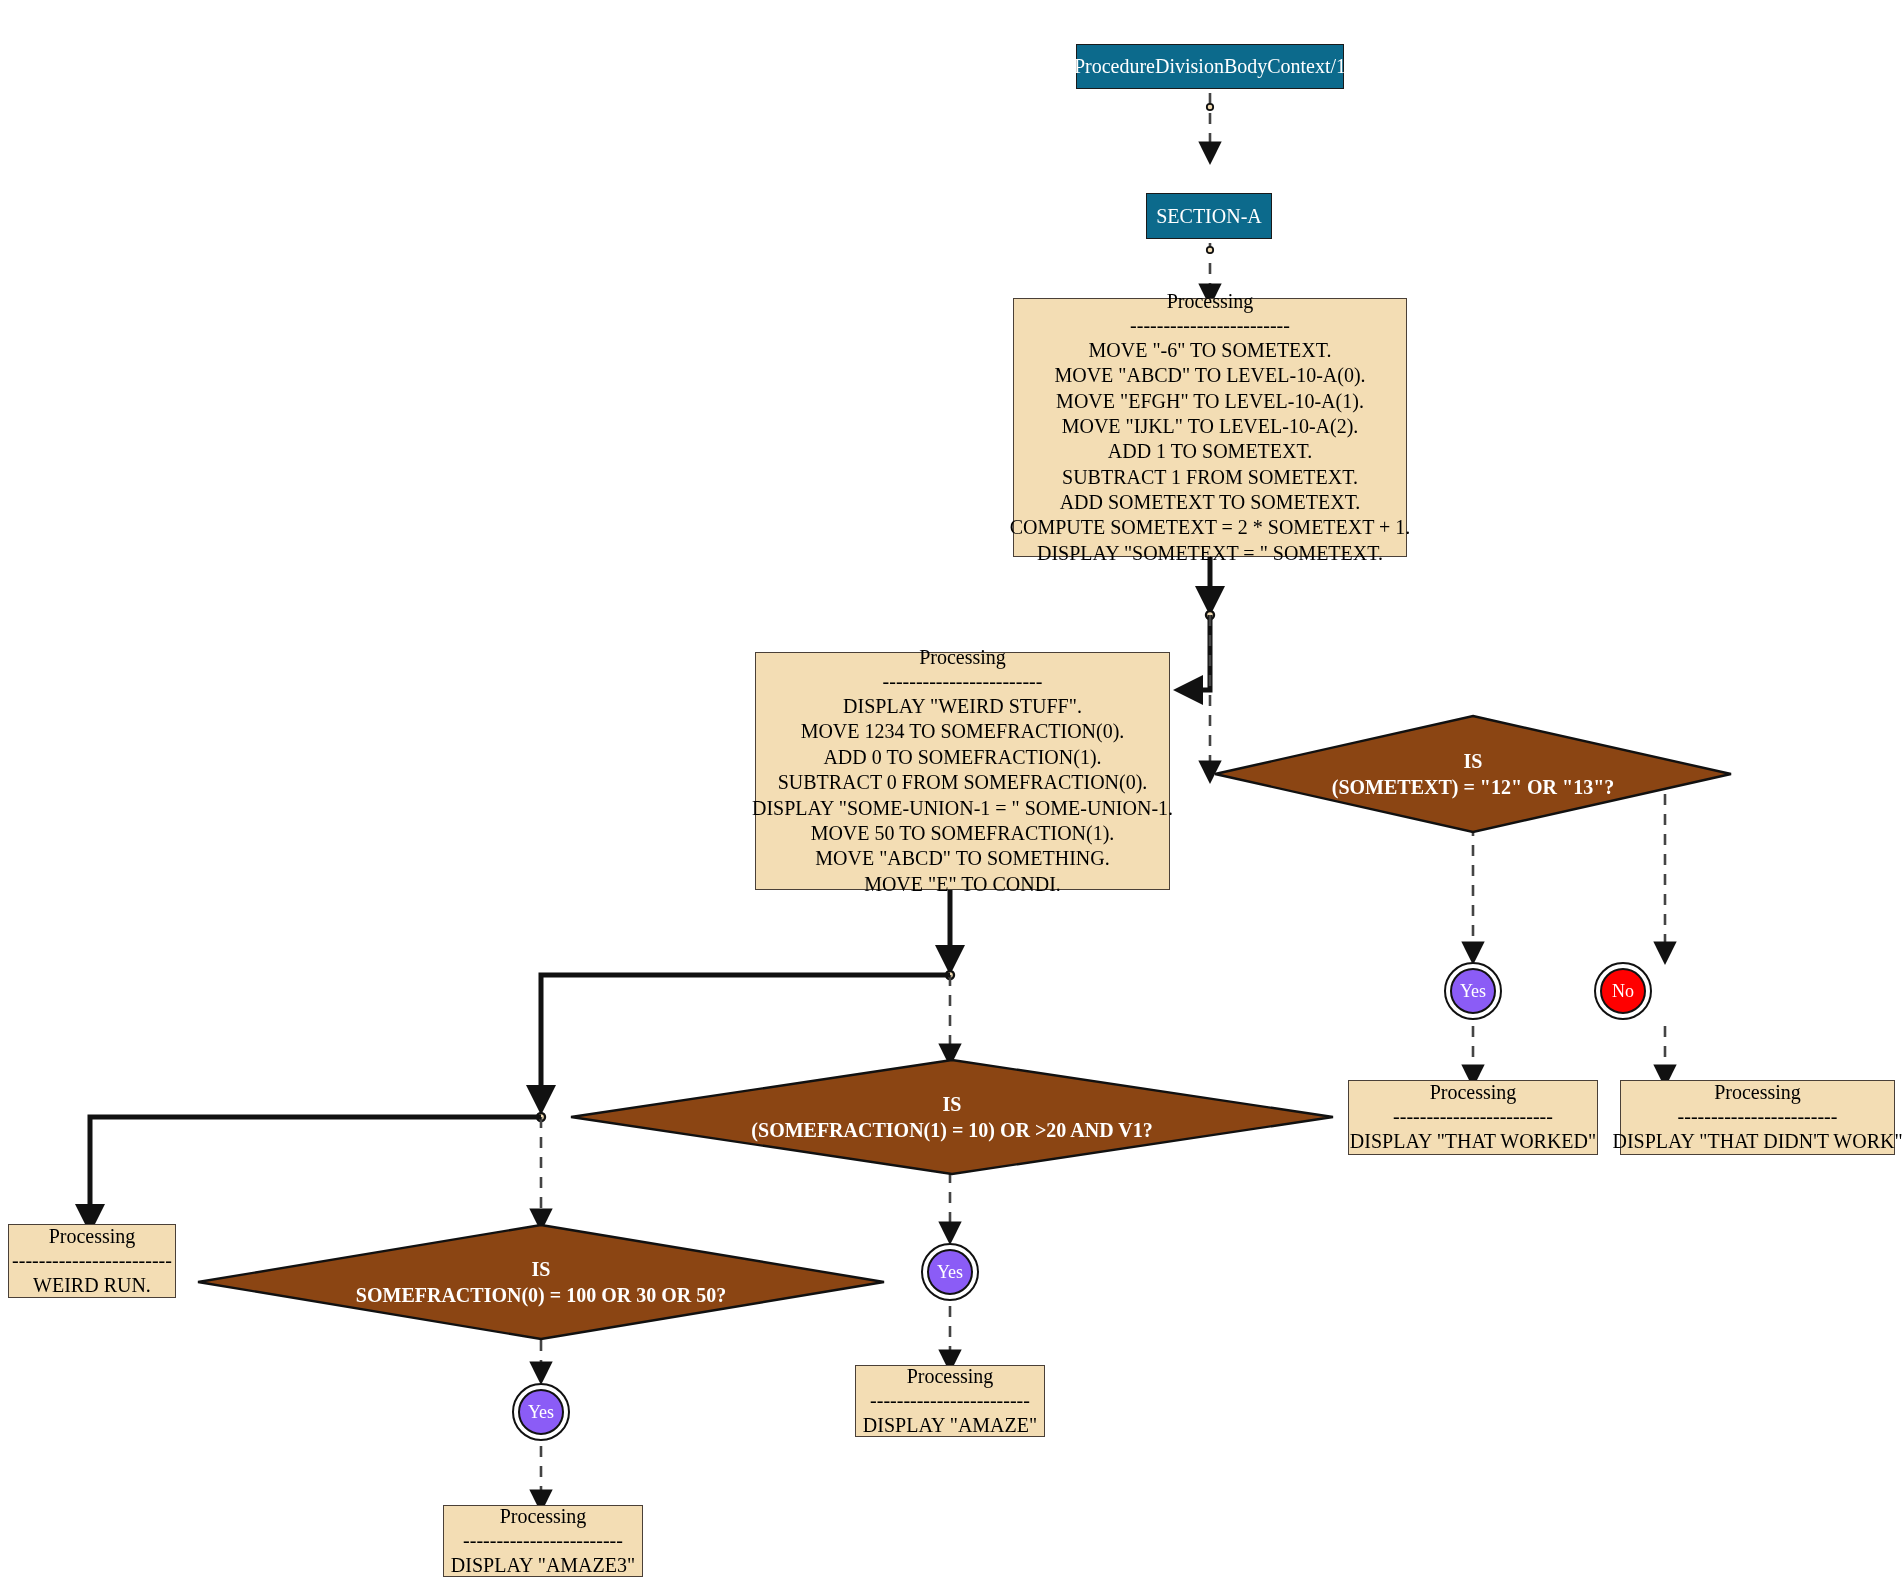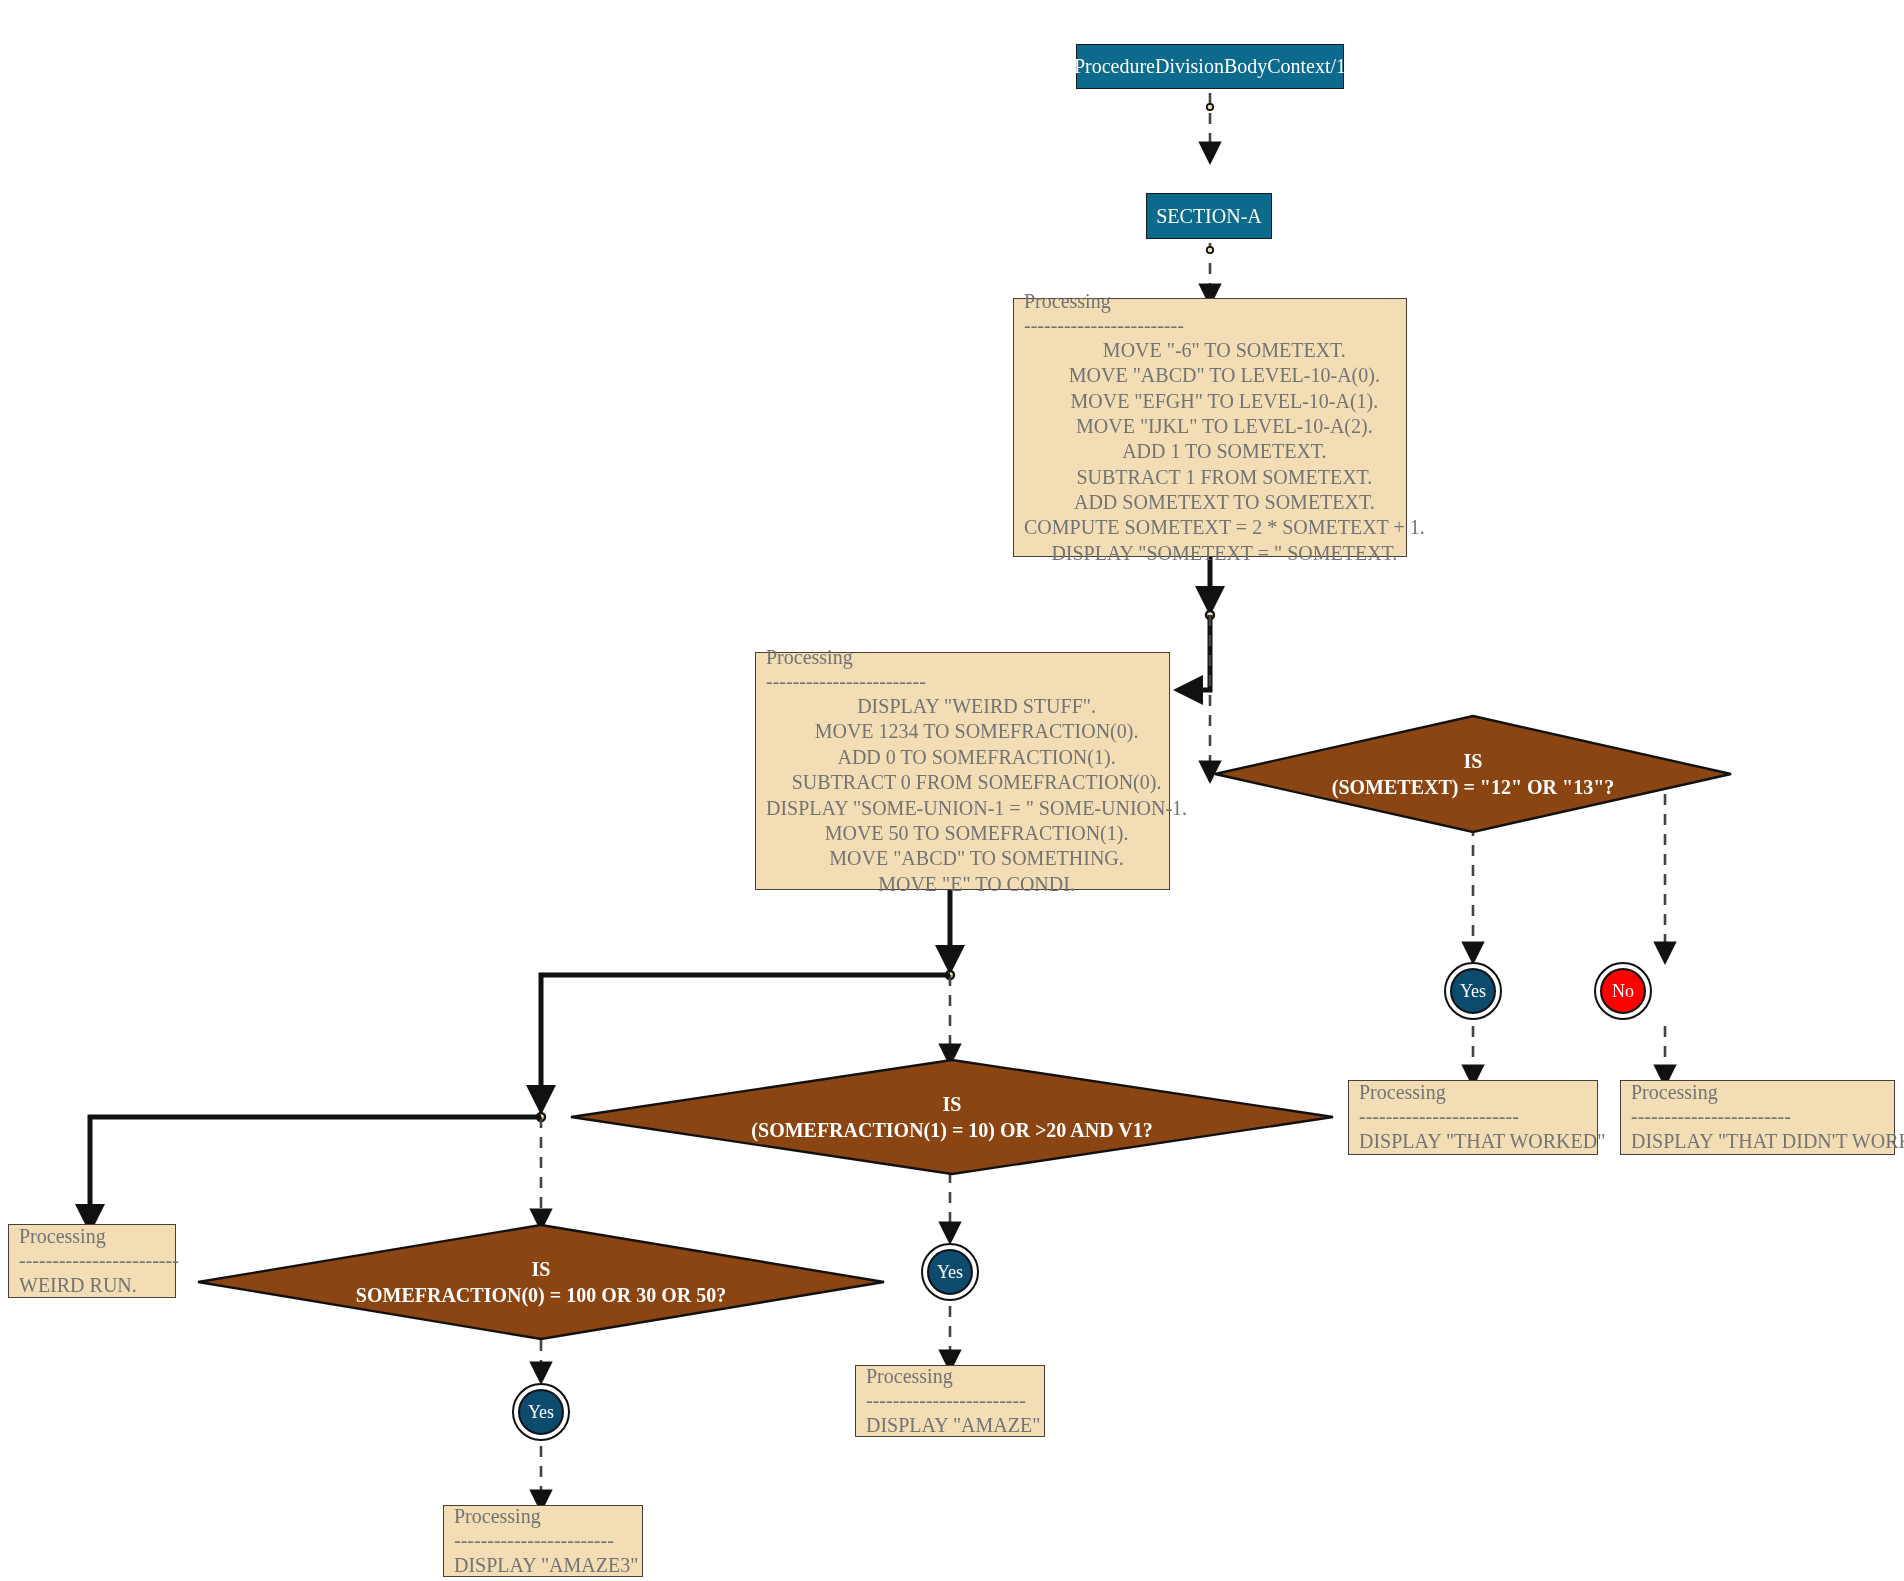--- a/index.html
+++ b/index.html
@@ -39,25 +39,25 @@
   }
 
   
   .proc-box{
     position:absolute;
     background:#f3ddb4;
     border:1.8px solid #4a4038;
     box-sizing:border-box;
     display:flex;
     flex-direction:column;
-    align-items:flex-start;
+    align-items:center;
     justify-content:center;
     padding:6px 10px;
     text-align:center;
-    color:#737373;
+    color:#000000;
   }
   .proc-title{
     font-size:20px;
     line-height:1.25;
     white-space:nowrap;
   }
   .proc-rule{
     font-size:20px;
     line-height:1.0;
     letter-spacing:0px;
@@ -113,21 +113,21 @@
     border-radius:50%;
     border:2.2px solid #111;
     box-sizing:border-box;
     display:flex;
     align-items:center;
     justify-content:center;
     color:#ffffff;
     font-size:18px;
     line-height:1;
   }
-  .bool-yes .bool-inner{background:#0c4a6e;}
+  .bool-yes .bool-inner{background:#8b5cf6;}
   .bool-no  .bool-inner{background:#ff0000;}
 </style>
 </head>
 <body>
 
 <div id="canvas">
 
   <svg id="edges" viewBox="0 0 1904 1581" xmlns="http://www.w3.org/2000/svg">
     <defs>
       <marker id="ah" markerWidth="9" markerHeight="9" refX="5.2" refY="4.5" orient="auto" markerUnits="strokeWidth">

